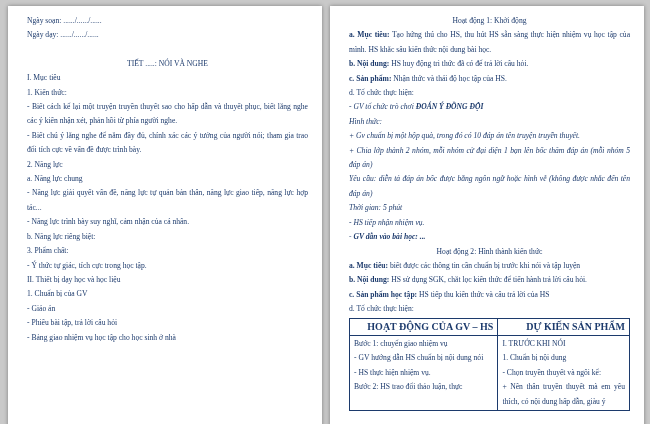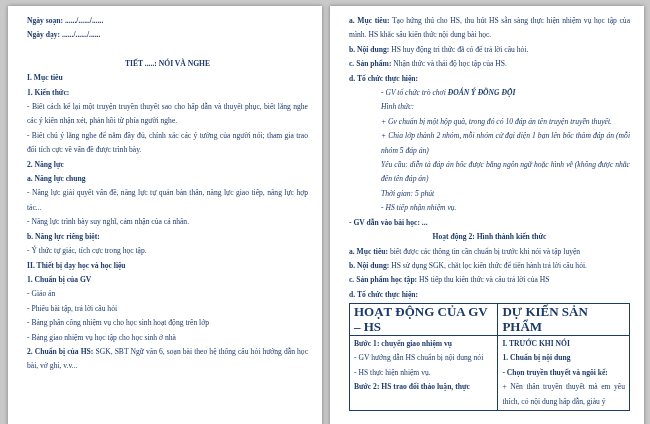--- a/index.html
+++ b/index.html
@@ -20,40 +20,40 @@
     color:#1c3a6c;
   }
   #page-left  { left:8px; }
   #page-right { left:330px; }
   .content { padding:8px 14px 0 19px; }
   .ln {
     font-size:7.6px;
     line-height:14.4px;
     text-align:justify;
   }
-  .b  { font-weight:bold; }
-  .i  { font-style:italic;margin-left:32px; }
-  .bi { font-weight:bold; }
+  .b  { font-weight:normal; }
+  .i  { font-style:italic; }
+  .bi { font-weight:bold; font-style:italic; }
   .c  { text-align:center; }
   .u  { }
   .sp { height:14px; }
   table {
     width:100%;
     border-collapse:collapse;
     margin-top:1px;
   }
   th, td {
     border:1px solid #1c3a6c;
     vertical-align:top;
     padding:1px 4px;
   }
   th {
-    font-size:13px;
+    font-size:10px;
     line-height:14.4px;
-    text-align:left;
+    text-align:right;
     font-weight:bold;
   }
   td.col-left  { width:53%; }
   td.col-right { width:47%; }
 </style>
 </head>
 <body>
 
 <div class="page" id="page-left">
   <div class="content">
@@ -63,33 +63,33 @@
     <p class="ln b c">TIẾT .....: NÓI VÀ NGHE</p>
     <p class="ln b">I. Mục tiêu</p>
     <p class="ln b">1. Kiến thức:</p>
     <p class="ln">- Biết cách kể lại một truyện truyền thuyết sao cho hấp dẫn và thuyết phục, biết lắng nghe các ý kiến nhận xét, phản hồi từ phía người nghe.</p>
     <p class="ln">- Biết chú ý lắng nghe để nắm đầy đủ, chính xác các ý tưởng của người nói; tham gia trao đổi tích cực về vấn đề được trình bày.</p>
     <p class="ln b">2. Năng lực</p>
     <p class="ln b">a. Năng lực chung</p>
     <p class="ln">- Năng lực giải quyết vấn đề, năng lực tự quản bản thân, năng lực giao tiếp, năng lực hợp tác...</p>
     <p class="ln">- Năng lực trình bày suy nghĩ, cảm nhận của cá nhân.</p>
     <p class="ln b">b. Năng lực riêng biệt:</p>
+    <p class="ln b">3. Phẩm chất:</p>
     <p class="ln">- Ý thức tự giác, tích cực trong học tập.</p>
     <p class="ln b">II. Thiết bị dạy học và học liệu</p>
     <p class="ln b">1. Chuẩn bị của GV</p>
     <p class="ln">- Giáo án</p>
     <p class="ln">- Phiếu bài tập, trả lời câu hỏi</p>
-    <p class="ln">- Bảng phân công nhiệm vụ cho học sinh hoạt động trên lớp</p>
     <p class="ln">- Bảng giao nhiệm vụ học tập cho học sinh ở nhà</p>
-    <p class="ln"><b>2. Chuẩn bị của HS:</b><span> SGK, SBT Ngữ văn 6, soạn bài theo hệ thống câu hỏi hướng dẫn học bài, vở ghi, v.v...</span></p>
   </div>
 </div>
 
 <div class="page" id="page-right">
   <div class="content">
+    <p class="ln b c">Hoạt động 1: Khởi động</p>
     <p class="ln"><b>a. Mục tiêu:</b><span> Tạo hứng thú cho HS, thu hút HS sẵn sàng thực hiện nhiệm vụ học tập của mình. HS khắc sâu kiến thức nội dung bài học.</span></p>
     <p class="ln"><b>b. Nội dung:</b><span> HS huy động tri thức đã có để trả lời câu hỏi.</span></p>
     <p class="ln"><b>c. Sản phẩm:</b><span> Nhận thức và thái độ học tập của HS.</span></p>
     <p class="ln b">d. Tổ chức thực hiện:</p>
     <p class="ln i"><span>- GV tổ chức trò chơi </span><b>ĐOÁN Ý ĐỒNG ĐỘI</b></p>
     <p class="ln i">Hình thức:</p>
     <p class="ln i">+ Gv chuẩn bị một hộp quà, trong đó có 10 đáp án tên truyện truyền thuyết.</p>
     <p class="ln i">+ Chia lớp thành 2 nhóm, mỗi nhóm cử đại diện 1 bạn lên bốc thăm đáp án (mỗi nhóm 5 đáp án)</p>
     <p class="ln i"><span class="u">Yêu cầu:</span><span> diễn tả đáp án bốc được bằng ngôn ngữ hoặc hình vẽ (không được nhắc đến tên đáp án)</span></p>
     <p class="ln i"><span class="u">Thời gian:</span><span> 5 phút</span></p>

